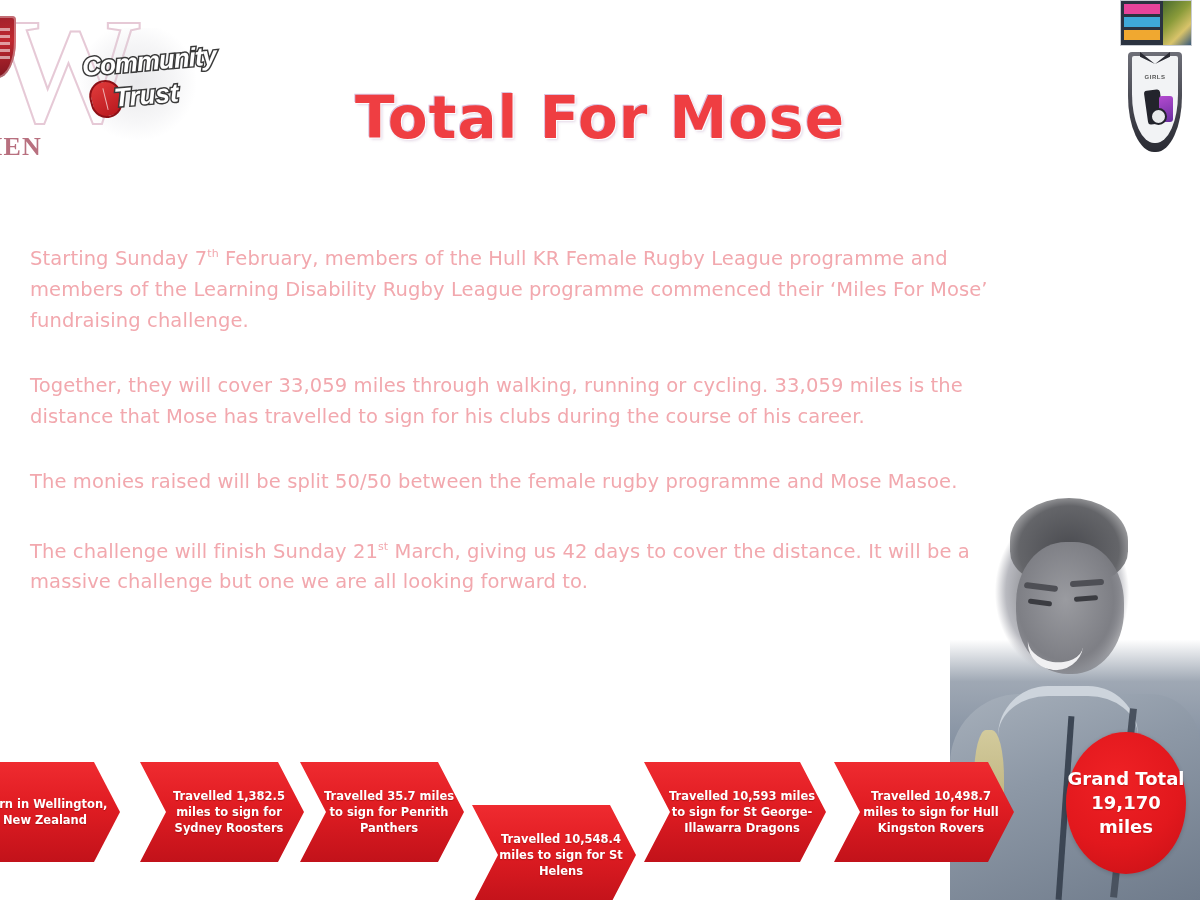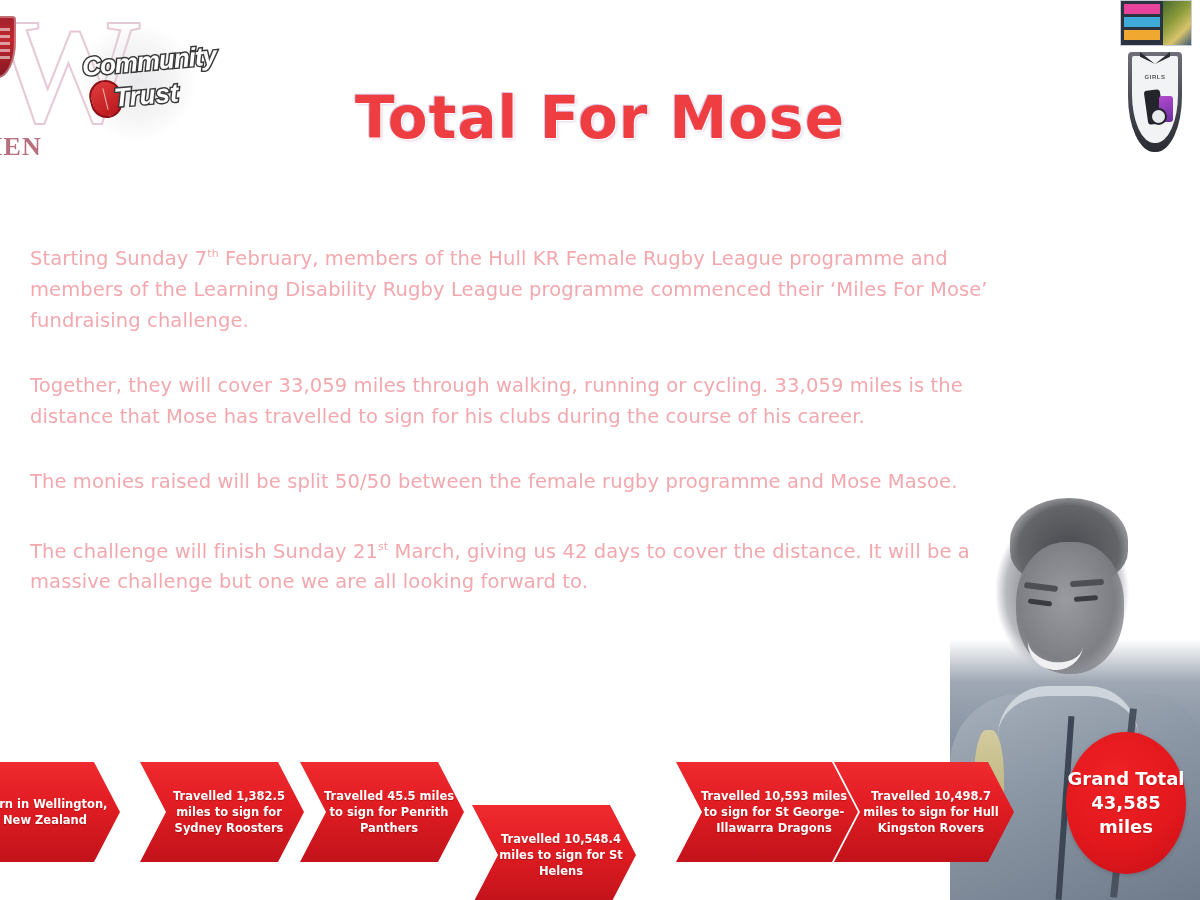--- a/index.html
+++ b/index.html
@@ -370,28 +370,28 @@
 </div>
 
 <div id="journey">
     <div class="chev first" style="left: -30px; width: 150px;">
       <div class="label">Born in Wellington, New Zealand</div>
     </div>
     <div class="chev" style="left: 140px; width: 164px;">
       <div class="label">Travelled 1,382.5 miles to sign for Sydney Roosters</div>
     </div>
     <div class="chev" style="left: 300px; width: 164px;">
-      <div class="label">Travelled 45.5 miles to sign for Penrith Panthers</div>
+      <div class="label">Travelled 35.7 miles to sign for Penrith Panthers</div>
     </div>
     <div class="chev" style="left: 472px; width: 164px; margin-top: 43px;">
       <div class="label">Travelled 10,548.4 miles to sign for St Helens</div>
     </div>
-    <div class="chev" style="left: 676px; width: 182px;">
+    <div class="chev" style="left: 644px; width: 182px;">
       <div class="label">Travelled 10,593 miles to sign for St George-Illawarra Dragons</div>
     </div>
     <div class="chev" style="left: 834px; width: 180px; justify-content: flex-end;">
       <div class="label">Travelled 10,498.7 miles to sign for Hull Kingston Rovers</div>
     </div>
   </div>
 
 <div id="grand-total">
-  <div class="gt-text">Grand Total 43,585 miles</div>
+  <div class="gt-text">Grand Total 19,170 miles</div>
 </div>
 
 </body></html>

